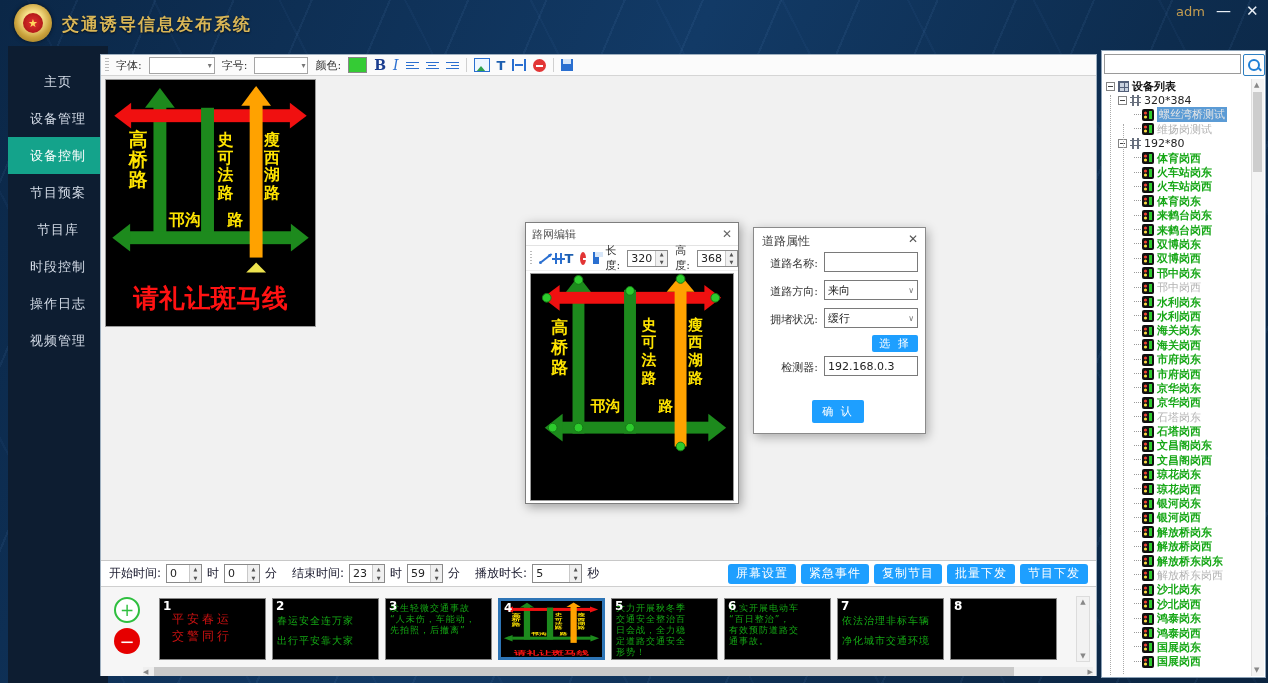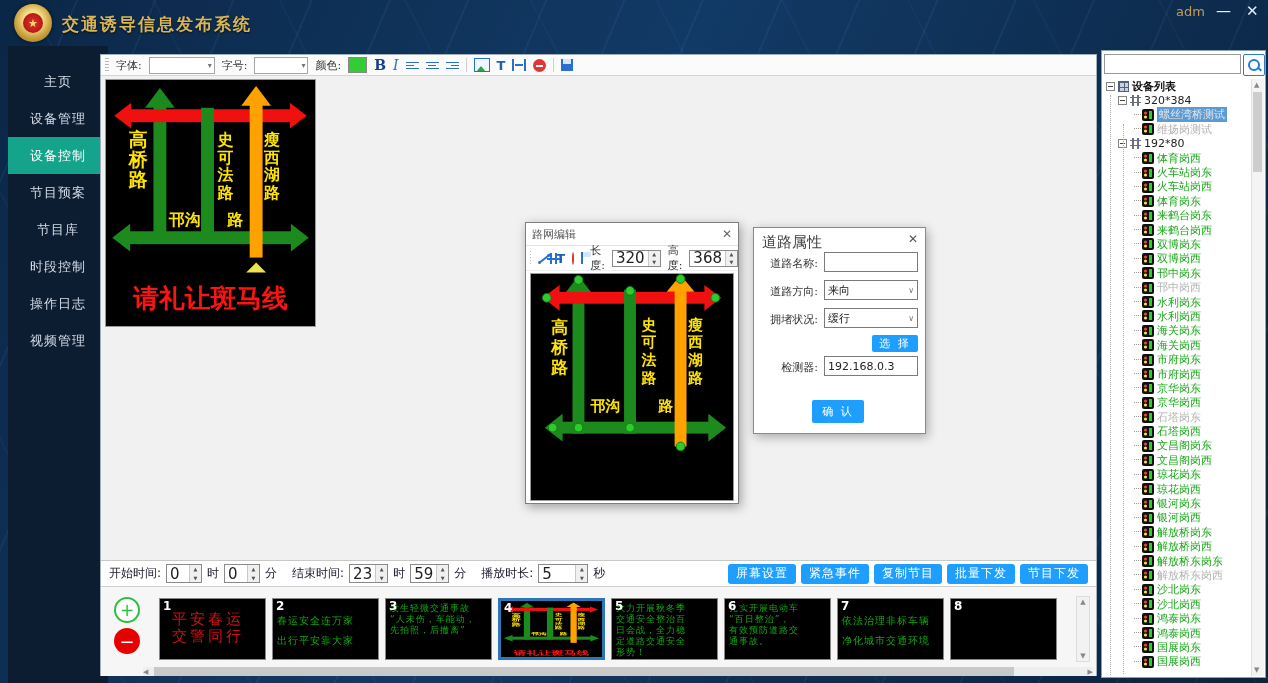--- a/index.html
+++ b/index.html
@@ -73,29 +73,29 @@
   .win-x{color:#666;font-size:12px;}
   .win-tools{height:24px;display:flex;align-items:center;gap:7px;padding-left:4px;border-bottom:1px solid #eee;}
   .pen-ico{width:13px;height:13px;position:relative;}
   .pen-ico::before{content:"";position:absolute;left:1px;top:5px;width:13px;height:2px;background:#2a6fd0;transform:rotate(-38deg);}
   .pen-ico::after{content:"";position:absolute;left:0;bottom:1px;width:3px;height:3px;border-radius:50%;background:#2a6fd0;box-shadow:9px -7px 0 #2a6fd0;}
   .road-ico{width:13px;height:13px;position:relative;}
   .road-ico::before{content:"";position:absolute;left:0;top:6px;width:13px;height:2px;background:#2a6fd0;}
   .road-ico::after{content:"";position:absolute;left:3px;top:1px;width:2px;height:11px;background:#2a6fd0;box-shadow:5px 0 0 #2a6fd0;}
   .mini-label{font-size:11px;color:#333;}
   .spin{display:flex;align-items:stretch;height:17px;border:1px solid #8a8a8a;background:#fff;box-sizing:border-box;}
-  .spin .val{font-size:15px;color:#222;display:flex;align-items:center;padding:0 3px;min-width:18px;}
+  .spin .val{font-size:11px;color:#222;display:flex;align-items:center;padding:0 3px;min-width:18px;}
   .spin .btns{width:11px;border-left:1px solid #c9c9c9;display:flex;flex-direction:column;}
   .spin .btns i{flex:1;font-style:normal;font-size:5px;color:#555;display:flex;align-items:center;justify-content:center;background:#f0f0f0;}
   .edit-canvas{position:absolute;left:4px;top:50px;width:204px;height:228px;background:#000;border:1px solid #9a9a9a;box-sizing:border-box;}
 
   
   .dialog{left:652px;top:151px;width:173px;height:207px;background:#fff;border:1px solid #8a8a8a;
           box-shadow:2px 3px 10px rgba(0,0,0,.3);box-sizing:border-box;}
-  .dlg-title{position:absolute;left:8px;top:5px;font-size:15px;color:#444;}
+  .dlg-title{position:absolute;left:8px;top:5px;font-size:12px;color:#444;}
   .dlg-x{position:absolute;right:7px;top:4px;font-size:12px;color:#555;}
   .dlg-label{position:absolute;width:62px;text-align:right;font-size:11px;color:#333;}
   .dlg-input{position:absolute;left:70px;width:94px;height:20px;border:1px solid #7a7a7a;background:#fff;
              font-size:11px;color:#222;display:flex;align-items:center;padding:0 3px;box-sizing:border-box;}
   .dlg-select{position:absolute;left:70px;width:94px;height:20px;border:1px solid #7a7a7a;background:#fff;
              font-size:11px;color:#222;display:flex;align-items:center;padding:0 3px;box-sizing:border-box;}
   .dlg-select .chev{margin-left:auto;color:#777;font-size:8px;}
   .btn-blue{background:#1e9fff;color:#fff;border:none;font-size:11px;display:flex;align-items:center;
             justify-content:center;letter-spacing:2px;border-radius:2px;}
 
@@ -112,21 +112,21 @@
   .add-btn{left:13px;top:10px;width:22px;height:22px;border-radius:50%;border:2px solid #2fbf3f;color:#2fbf3f;
            font-size:17px;display:flex;align-items:center;justify-content:center;background:#fff;}
   .del-btn{left:13px;top:41px;width:26px;height:26px;border-radius:50%;background:#e60000;color:#fff;
            font-size:18px;display:flex;align-items:center;justify-content:center;}
   .thumb{top:11px;width:107px;height:62px;background:#000;border:1px solid #888;box-sizing:border-box;
          overflow:hidden;position:absolute;}
   .thumb.selected{border:3px solid #2e75b6;}
   .thumb .num{position:absolute;left:3px;top:0px;color:#fff;font-size:12px;font-weight:bold;z-index:3;}
   .thumb .lines{position:absolute;left:4px;top:4px;right:2px;}
   .thumb .ln{font-size:9px;line-height:11px;white-space:nowrap;letter-spacing:1px;}
-  .thumb .ln.red{color:#cc1111;font-size:15px;line-height:17px;letter-spacing:3px;margin-left:8px;}
+  .thumb .ln.red{color:#cc1111;font-size:12px;line-height:17px;letter-spacing:3px;margin-left:8px;}
   .thumb .ln.green{color:#14a814;}
   .vsb{left:975px;top:9px;width:14px;height:66px;background:#f2f2f2;border:1px solid #dcdcdc;box-sizing:border-box;
        display:flex;flex-direction:column;justify-content:space-between;align-items:center;}
   .vsb i,.hsb i{font-style:normal;color:#888;font-size:7px;line-height:10px;}
   .hsb{left:42px;top:80px;width:950px;height:9px;background:#efefef;display:flex;align-items:center;}
   .hsb .thumbbar{height:9px;background:#c9c9c9;width:860px;margin-left:6px;}
 
   
   .rpanel{left:1101px;top:50px;width:165px;height:628px;background:#fff;border:1px solid #8aa0b5;box-sizing:border-box;}
   .search-input{position:absolute;left:2px;top:3px;width:137px;height:20px;border:1px solid #9a9a9a;background:#fff;box-sizing:border-box;}
@@ -139,21 +139,21 @@
   .trow .exp{width:9px;height:9px;border:1px solid #848484;background:#fff;box-sizing:border-box;position:relative;margin-right:3px;flex:none;}
   .trow .exp::after{content:"";position:absolute;left:1px;top:3px;width:5px;height:1px;background:#444;}
   .grid-ico{width:11px;height:11px;margin-right:3px;flex:none;
       background:linear-gradient(#53607a 1px,transparent 1px),linear-gradient(90deg,#53607a 1px,transparent 1px),#c9d2e0;
       background-size:5px 5px;border:1px solid #53607a;box-sizing:border-box;}
   .panel-ico{width:11px;height:11px;margin-right:3px;flex:none;position:relative;}
   .panel-ico::before{content:"";position:absolute;left:2px;top:0;width:2px;height:11px;background:#68707e;box-shadow:5px 0 0 #68707e;}
   .panel-ico::after{content:"";position:absolute;left:0;top:2px;width:11px;height:1px;background:#68707e;box-shadow:0 5px 0 #68707e;}
   .stub{width:7px;height:1px;border-top:1px dotted #9a9a9a;margin-right:1px;flex:none;}
   .tl-ico{width:12px;height:12px;flex:none;margin-right:3px;}
-  .dev-label.online{color:#18a818;}
+  .dev-label.online{color:#18a818;font-weight:bold;}
   .dev-label.offline{color:#b2b2b2;}
   .dev-label.selected{background:#5b9bd5;color:#e6e6e6;padding:0 2px;}
   .root-label{font-weight:bold;color:#111;}
   .grp-label{color:#222;}
   .tree-sb{position:absolute;right:1px;top:28px;width:12px;height:597px;background:#f4f4f4;border-left:1px solid #e0e0e0;}
   .tree-sb i{font-style:normal;position:absolute;left:2px;color:#888;font-size:7px;}
   .tree-sb .tsb-thumb{position:absolute;left:1px;top:13px;width:9px;height:80px;background:#cdcdcd;}
   .guide{position:absolute;border-left:1px dotted #aaa;width:0;}
 </style>
 </head>

